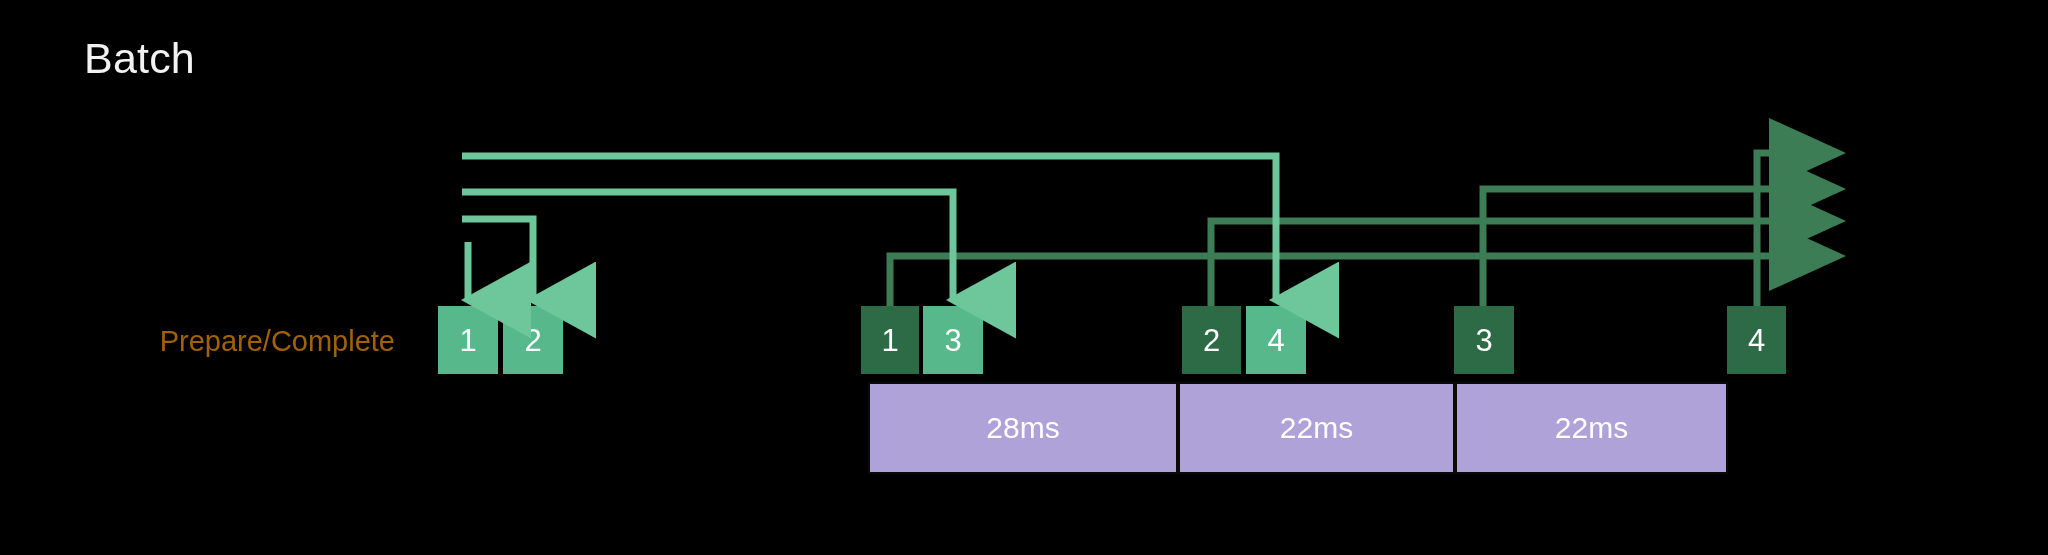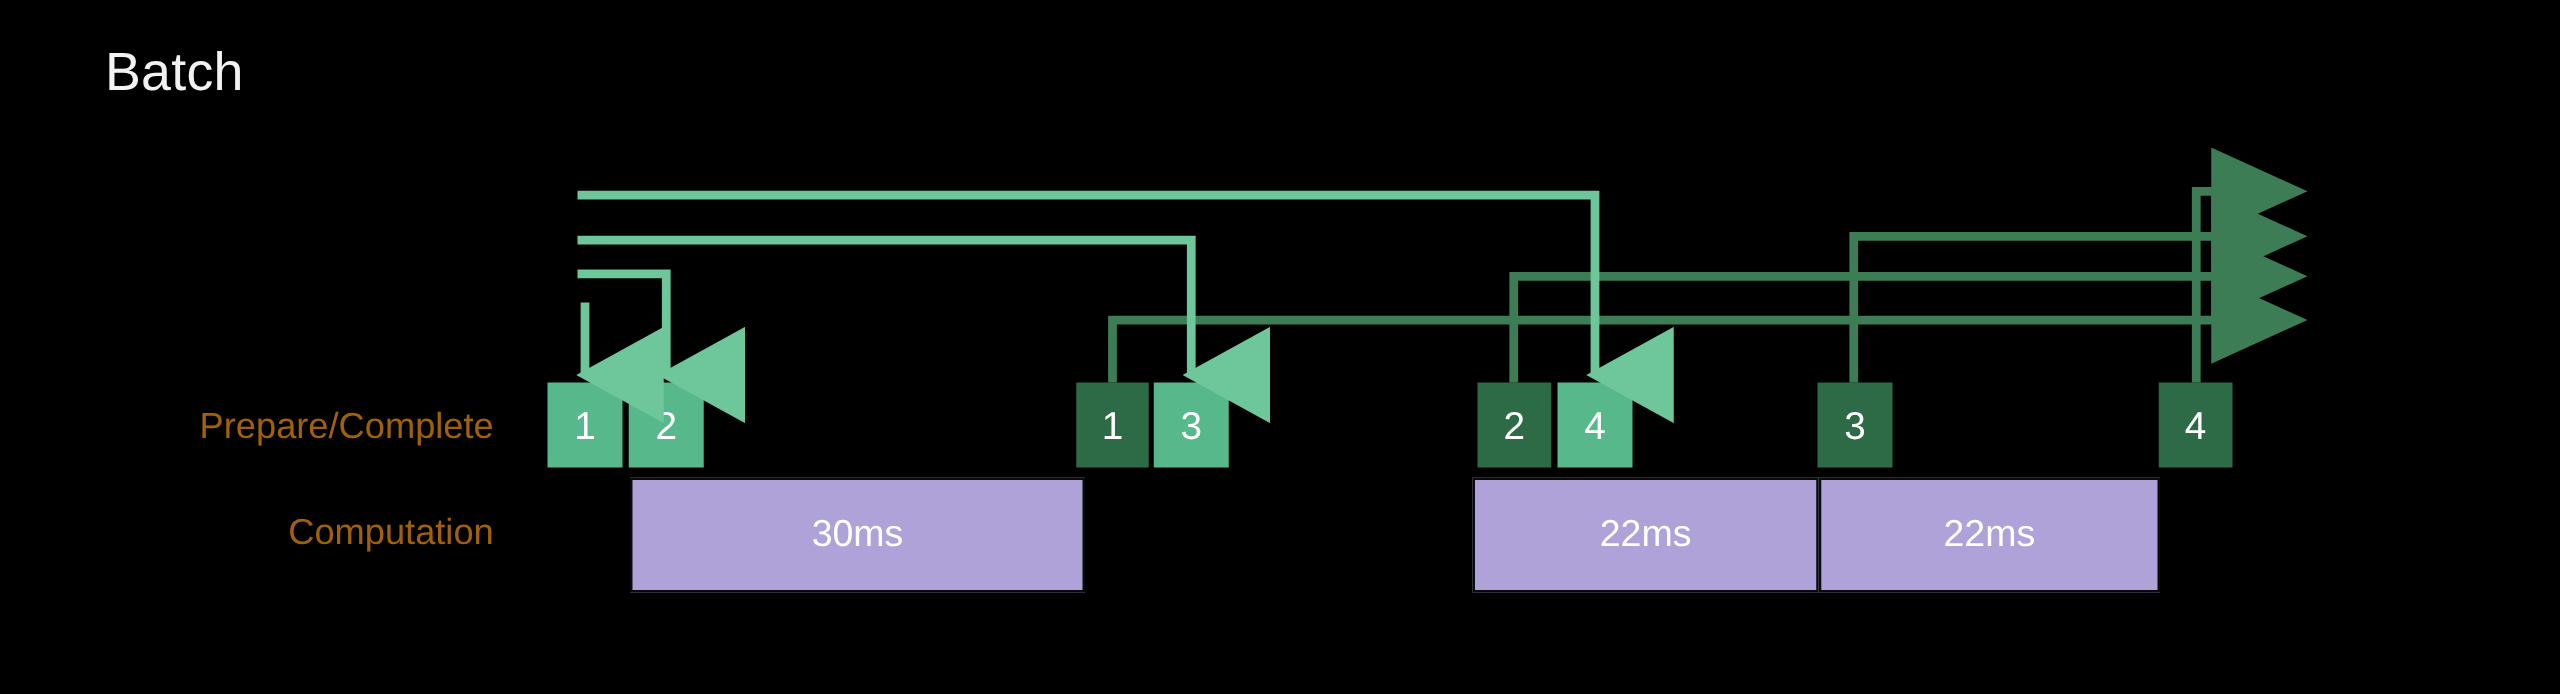--- a/index.html
+++ b/index.html
@@ -85,32 +85,31 @@
   }
 </style>
 </head>
 <body>
 
 <div id="slide">
 
   <div id="title">Batch</div>
 
   <div class="row-label" id="label-prepare">Prepare/Complete</div>
-  <div class="row-label" id="label-computation">Computation</div>
 
   <div class="slot light" style="left:438px;width:60px;">1</div>
   <div class="slot light" style="left:503px;width:60px;">2</div>
   <div class="slot dark" style="left:861px;width:58px;">1</div>
   <div class="slot light" style="left:923px;width:60px;">3</div>
   <div class="slot dark" style="left:1182px;width:59px;">2</div>
   <div class="slot light" style="left:1246px;width:60px;">4</div>
   <div class="slot dark" style="left:1454px;width:60px;">3</div>
   <div class="slot dark" style="left:1727px;width:59px;">4</div>
 
-  <div class="compbar" style="left:504px;width:364px;">30ms</div>
+  <div class="compbar" style="left:868px;width:310px;">28ms</div>
   <div class="compbar" style="left:1178px;width:277px;">22ms</div>
   <div class="compbar" style="left:1455px;width:273px;">22ms</div>
 
   <svg id="arrow-layer" viewBox="0 0 2048 555">
     <defs>
       <marker id="ah-light-down" markerWidth="11" markerHeight="10" refX="5.5" refY="9" orient="auto" markerUnits="strokeWidth">
         <path d="M0,0 L11,0 L5.5,10 Z" fill="#6ec79a"></path>
       </marker>
       <marker id="ah-light-right" markerWidth="11" markerHeight="10" refX="9" refY="5" orient="auto" markerUnits="strokeWidth">
         <path d="M0,0 L0,10 L11,5 Z" fill="#6ec79a"></path>

